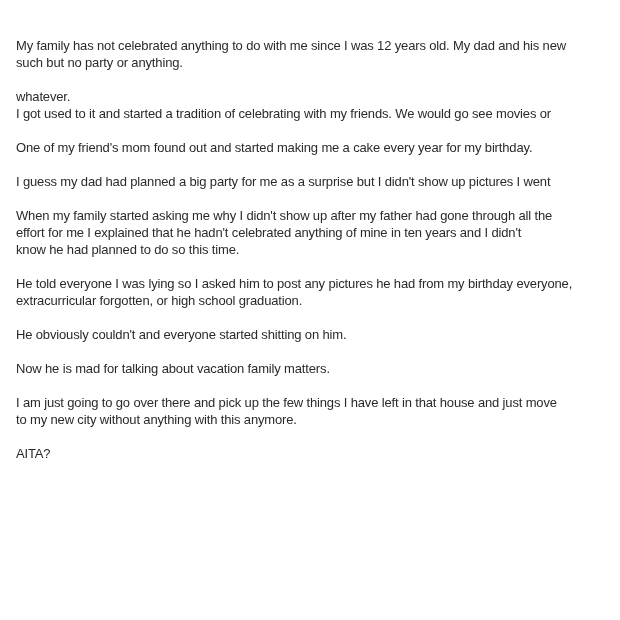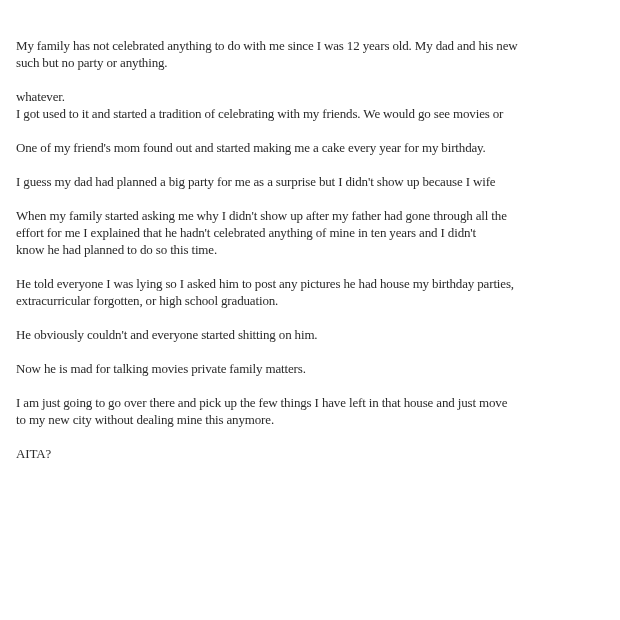--- a/index.html
+++ b/index.html
@@ -19,21 +19,20 @@
       top: 37px;
       width: 596px;
       font-family: "Liberation Sans", sans-serif;
       font-size: 13px;
       line-height: 17px;
       color: #2a2a2a;
       letter-spacing: -0.15px;
     }
     .para {
       margin: 0 0 17px 0;
-      font-family: Liberation Serif, serif;
     }
     .line {
       display: block;
       white-space: nowrap;
     }
   </style>
 </head>
 <body>
 
 <div class="post">
@@ -42,37 +41,37 @@
     <span class="line">such but no party or anything.</span>
   </p>
   <p class="para">
     <span class="line">whatever.</span>
     <span class="line">I got used to it and started a tradition of celebrating with my friends. We would go see movies or</span>
   </p>
   <p class="para">
     <span class="line">One of my friend's mom found out and started making me a cake every year for my birthday.</span>
   </p>
   <p class="para">
-    <span class="line">I guess my dad had planned a big party for me as a surprise but I didn't show up because I wife</span>
+    <span class="line">I guess my dad had planned a big party for me as a surprise but I didn't show up pictures I went</span>
   </p>
   <p class="para">
     <span class="line">When my family started asking me why I didn't show up after my father had gone through all the</span>
     <span class="line">effort for me I explained that he hadn't celebrated anything of mine in ten years and I didn't</span>
     <span class="line">know he had planned to do so this time.</span>
   </p>
   <p class="para">
-    <span class="line">He told everyone I was lying so I asked him to post any pictures he had house my birthday parties,</span>
+    <span class="line">He told everyone I was lying so I asked him to post any pictures he had from my birthday everyone,</span>
     <span class="line">extracurricular forgotten, or high school graduation.</span>
   </p>
   <p class="para">
     <span class="line">He obviously couldn't and everyone started shitting on him.</span>
   </p>
   <p class="para">
-    <span class="line">Now he is mad for talking movies private family matters.</span>
+    <span class="line">Now he is mad for talking about vacation family matters.</span>
   </p>
   <p class="para">
     <span class="line">I am just going to go over there and pick up the few things I have left in that house and just move</span>
-    <span class="line">to my new city without dealing mine this anymore.</span>
+    <span class="line">to my new city without anything with this anymore.</span>
   </p>
   <p class="para">
     <span class="line">AITA?</span>
   </p>
 </div>
 
 </body></html>

